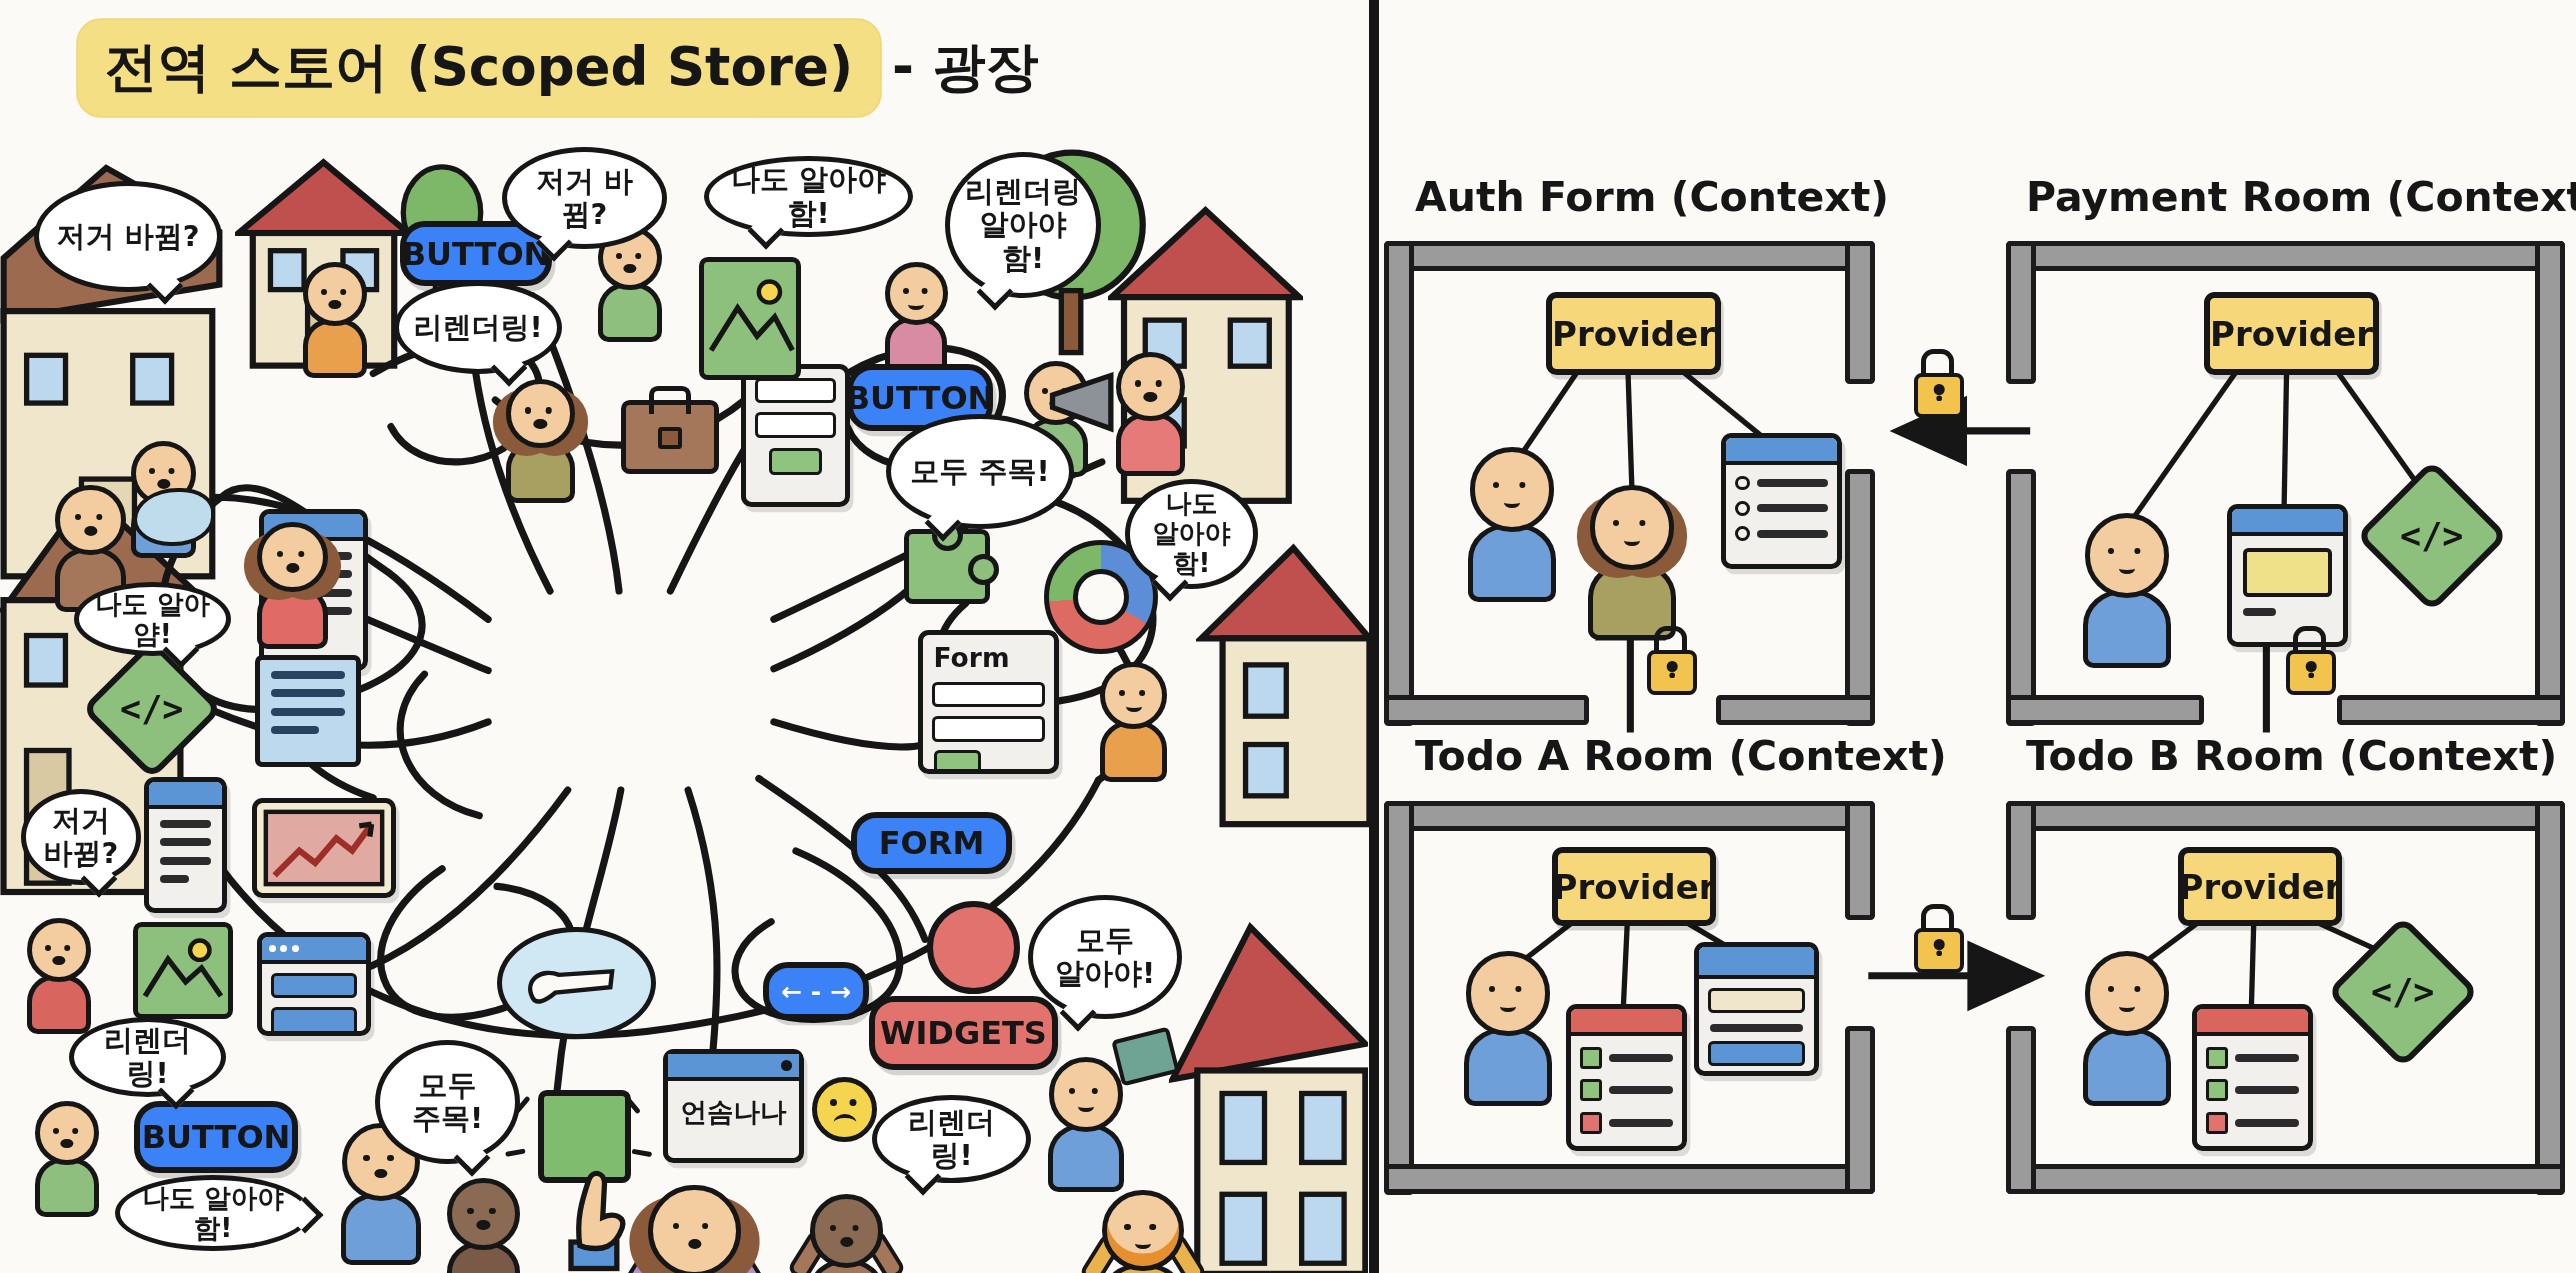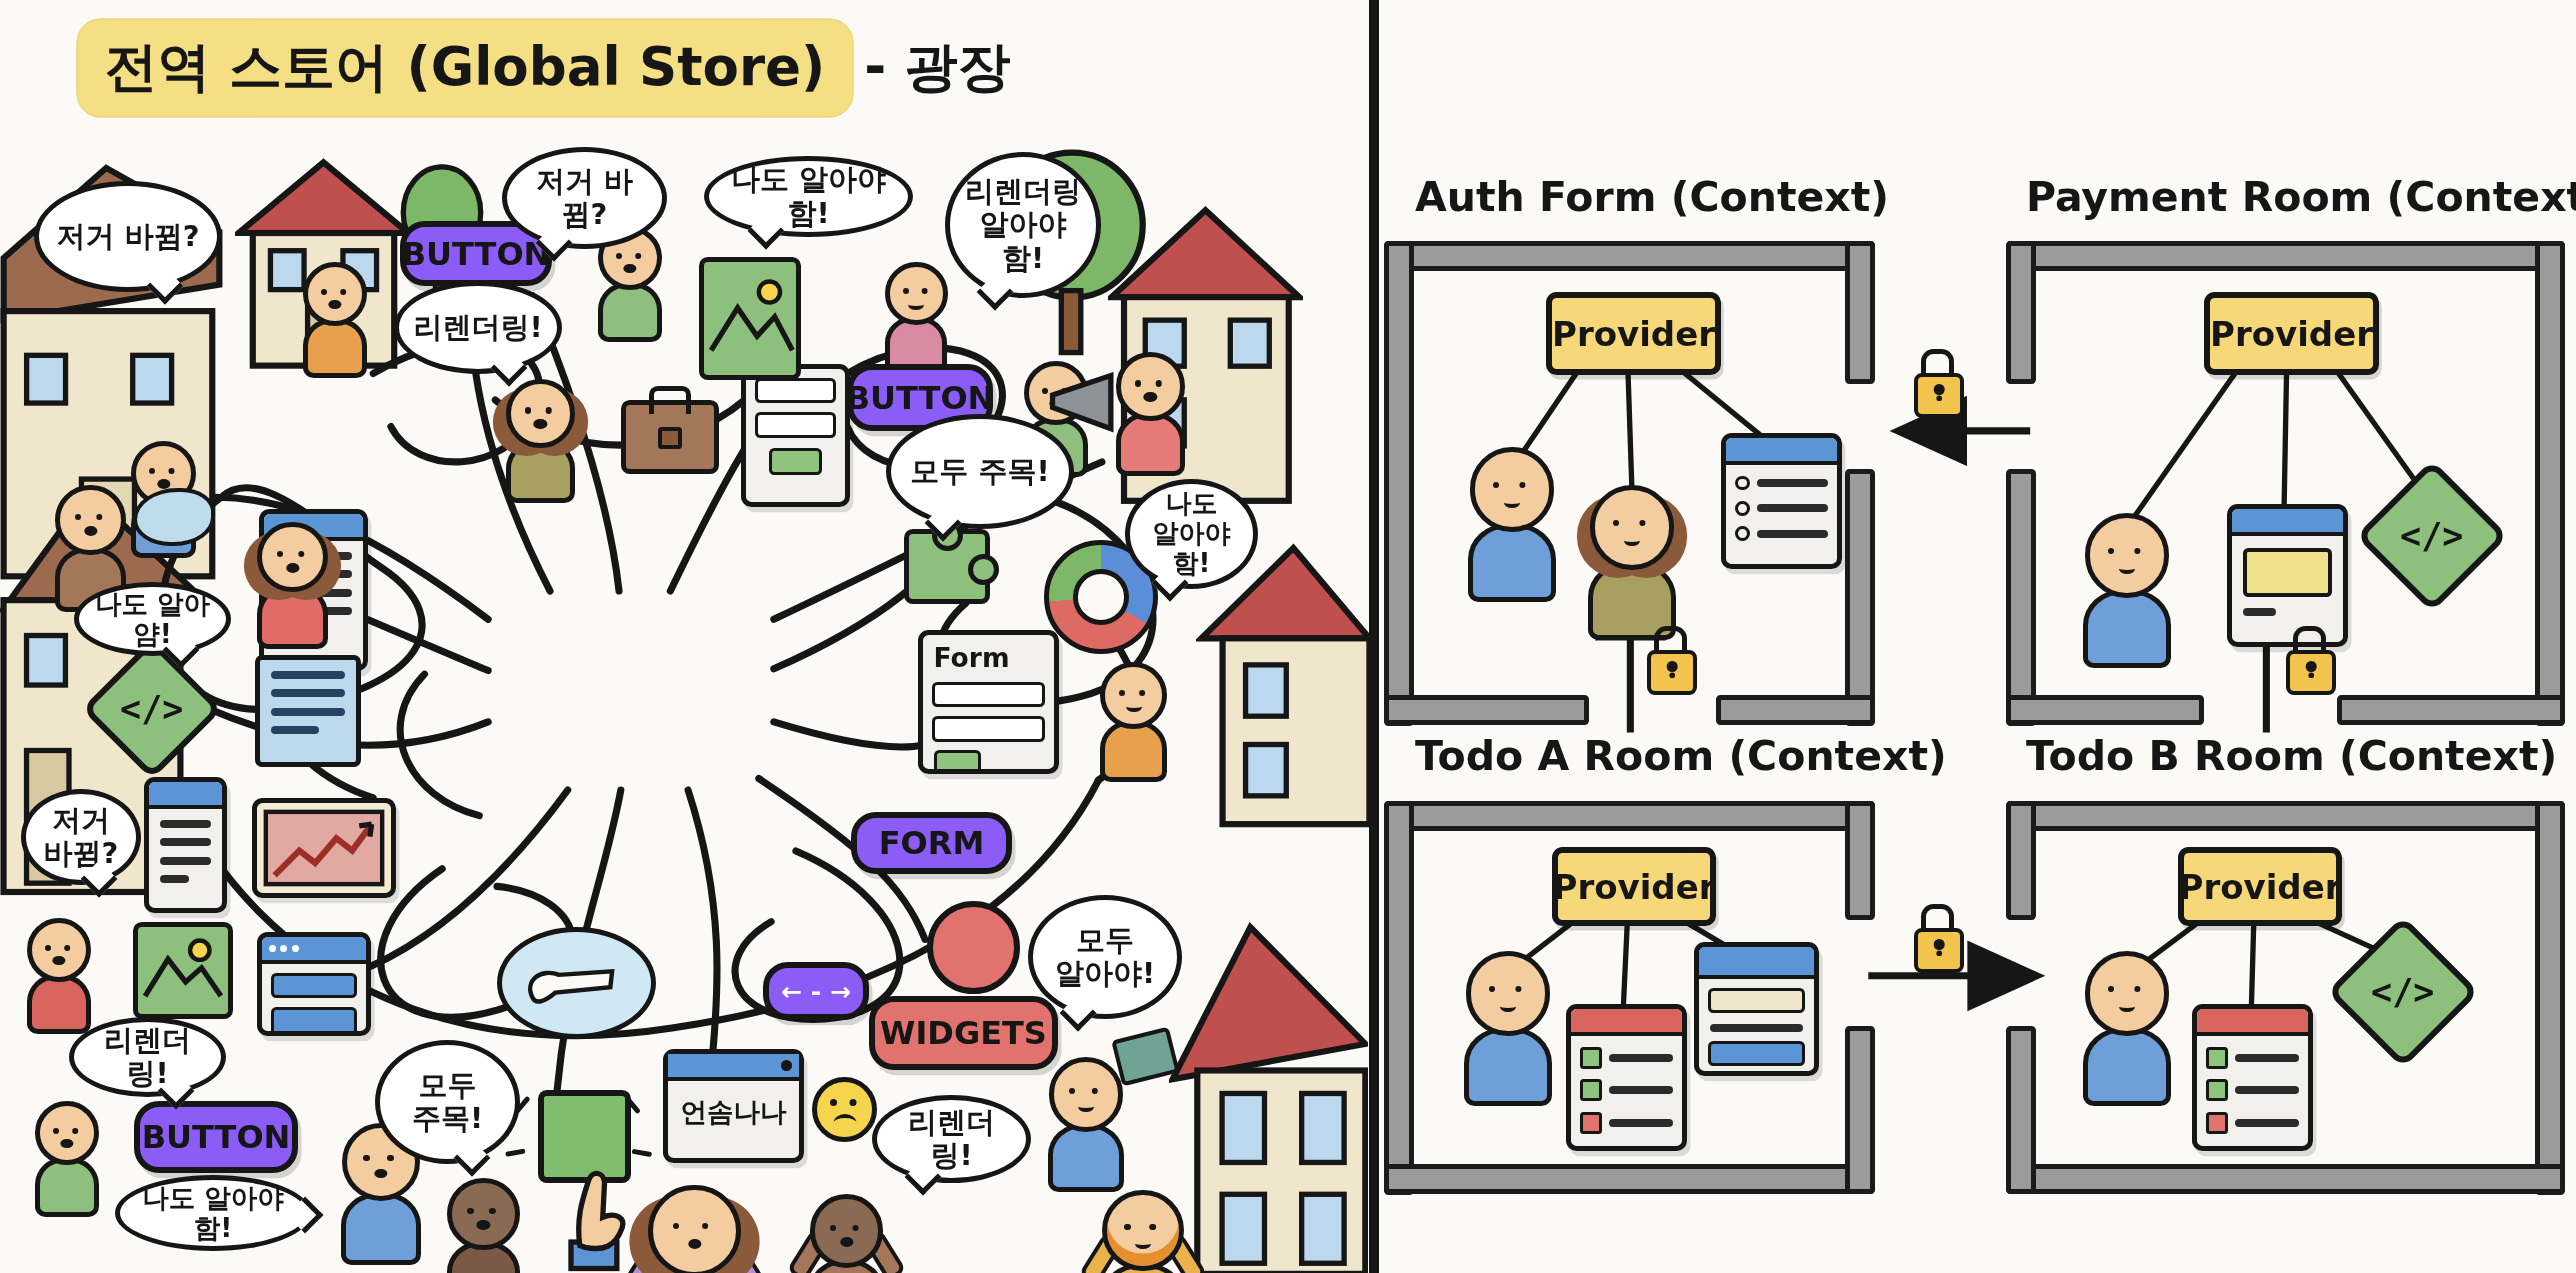--- a/index.html
+++ b/index.html
@@ -15,21 +15,21 @@
   .bubble{position:absolute;background:#fff;border:5.3px solid #161616;border-radius:50%;
           display:flex;align-items:center;justify-content:center;text-align:center;
           font-weight:bold;font-size:29px;line-height:1.15;white-space:pre-line;z-index:3;padding:5.3px 12.4px;box-sizing:border-box}
   .bubble::after{content:"";position:absolute;width:21px;height:21px;background:#fff;transform:rotate(45deg)}
   .t-bl::after{left:22%;bottom:-12.4px;border-right:5.3px solid #161616;border-bottom:5.3px solid #161616}
   .t-br::after{right:22%;bottom:-12.4px;border-right:5.3px solid #161616;border-bottom:5.3px solid #161616}
   .t-r::after{right:-12.4px;top:50%;margin-top:-10.6px;border-right:5.3px solid #161616;border-top:5.3px solid #161616}
   
   .badge{position:absolute;border:6.2px solid #161616;border-radius:25px;display:flex;align-items:center;justify-content:center;
          font-weight:bold;font-size:32px;z-index:3;box-shadow:3.5px 5.3px 0 rgba(0,0,0,.15)}
-  .b-blue{background:#8b5cf6}
+  .b-blue{background:#3b82f6}
   .b-red{background:#e2726e}
   
   .card{position:absolute;background:#f1f0ec;border:5.3px solid #161616;border-radius:10.6px;z-index:2;overflow:hidden;box-shadow:3.5px 5.3px 0 rgba(0,0,0,.12)}
   .chead{height:23px;border-bottom:4.4px solid #161616}
   .chead.blue{background:#5b95d6}.chead.red{background:#d9665e}
   .cline{height:8px;background:#2b2b2b;border-radius:4.4px;margin:10.6px 10.6px 0 10.6px}
   .cinput{height:19.5px;background:#fff;border:3.5px solid #161616;border-radius:5.3px;margin:8.8px 8.8px 0 8.8px}
   .cbtn{height:21px;background:#8fc47f;border:3.5px solid #161616;border-radius:5.3px;margin:10.6px 23px 0 23px}
   .crow{display:flex;align-items:center;gap:7px;margin:10.6px 8.8px 0 8.8px}
   .chk{width:16px;height:16px;border:3.5px solid #161616;border-radius:3.5px;flex:none}
@@ -95,21 +95,21 @@
   .docblue .cline{background:#27435f}
   .flag{position:absolute;background:#6fa393;border:4.4px solid #161616;border-radius:5.3px;z-index:3;transform:rotate(-14deg)}
   .splash{position:absolute;background:#bfdcec;border:4.4px solid #161616;border-radius:60% 45% 55% 50%;z-index:2}
 </style>
 </head>
 <body>
 
 <div class="abs" style="left:0;top:0;width:1369px;height:1274px">
 
   <div class="title" style="left:78px;top:19.5px">
-    <span class="hl">전역 스토어 (Global Store)</span>
+    <span class="hl">전역 스토어 (Scoped Store)</span>
     <span>- 광장</span>
   </div>
 
   <svg class="abs" style="left:0;top:152px;z-index:0" width="223" height="442" viewBox="0 0 252 500">
     <polygon points="4,120 120,18 248,90 248,150 4,190" fill="#9c6b4f" stroke="#161616" stroke-width="7"></polygon>
     <rect x="4" y="180" width="236" height="300" fill="#efe6cc" stroke="#161616" stroke-width="7"></rect>
     <rect x="30" y="230" width="44px" height="54" fill="#bcd8ef" stroke="#161616" stroke-width="6"></rect>
     <rect x="150" y="230" width="44" height="54" fill="#bcd8ef" stroke="#161616" stroke-width="6"></rect>
     <rect x="92" y="370" width="60" height="110" fill="#e3d7b4" stroke="#161616" stroke-width="6"></rect>
   </svg>

